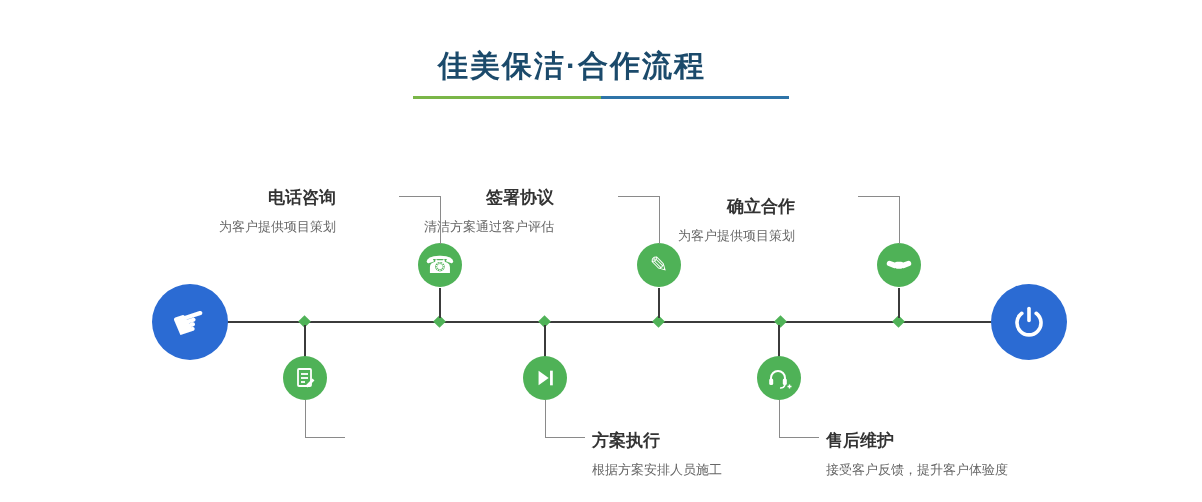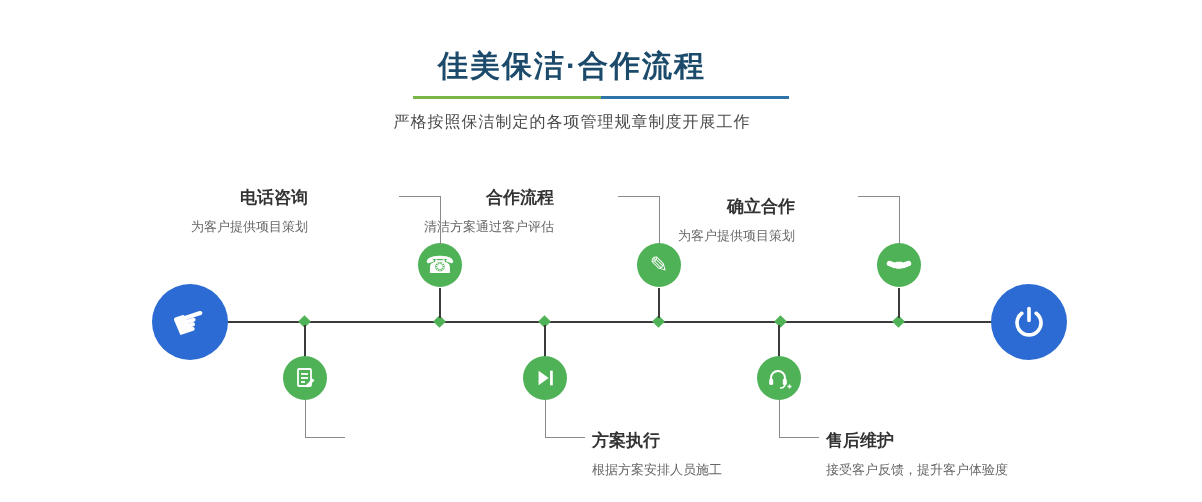--- a/index.html
+++ b/index.html
@@ -44,21 +44,20 @@
 </head>
 <body>
 
 <div class="stage">
 
   <div class="section-title">佳美保洁·合作流程</div>
   <div class="divider">
     <span class="seg-green"></span>
     <span class="seg-blue"></span>
   </div>
-  <div class="section-subtitle">严格按照保洁制定的各项管理规章制度开展工作</div>
 
   <div class="main-line"></div>
 
   <div class="node node-blue" style="left:152px">
     <span class="glyph" style="font-size:40px; transform:rotate(-18deg)">☛</span>
   </div>
   <div class="node node-blue" style="left:991px">
     <svg width="36" height="36" viewBox="0 0 24 24" fill="none" stroke="#ffffff" stroke-width="2.4" stroke-linecap="round">
       <path d="M7.2 6.2 a8 8 0 1 0 9.6 0"></path>
       <line x1="12" y1="3" x2="12" y2="11"></line>
@@ -127,26 +126,26 @@
   <div class="elbow-h" style="left:858px; top:196px; width:41px"></div>
   <div class="elbow-v" style="left:899px; top:196px; height:48px"></div>
 
   <div class="elbow-v" style="left:305px; top:400px; height:38px"></div>
   <div class="elbow-h" style="left:305px; top:437px; width:40px"></div>
   <div class="elbow-v" style="left:545px; top:400px; height:38px"></div>
   <div class="elbow-h" style="left:545px; top:437px; width:40px"></div>
   <div class="elbow-v" style="left:779px; top:400px; height:38px"></div>
   <div class="elbow-h" style="left:779px; top:437px; width:40px"></div>
 
-  <div class="step-text top" style="right:836px; top:186px">
+  <div class="step-text top" style="right:808px; top:186px">
     <div class="step-title">电话咨询</div>
     <div class="step-desc">为客户提供项目策划</div>
   </div>
   <div class="step-text top" style="right:590px; top:186px">
-    <div class="step-title">合作流程</div>
+    <div class="step-title">签署协议</div>
     <div class="step-desc">清洁方案通过客户评估</div>
   </div>
   <div class="step-text top" style="right:349px; top:195px">
     <div class="step-title">确立合作</div>
     <div class="step-desc">为客户提供项目策划</div>
   </div>
 
   <div class="step-text bottom" style="left:826px; top:429px">
     <div class="step-title">售后维护</div>
     <div class="step-desc">接受客户反馈，提升客户体验度</div>

